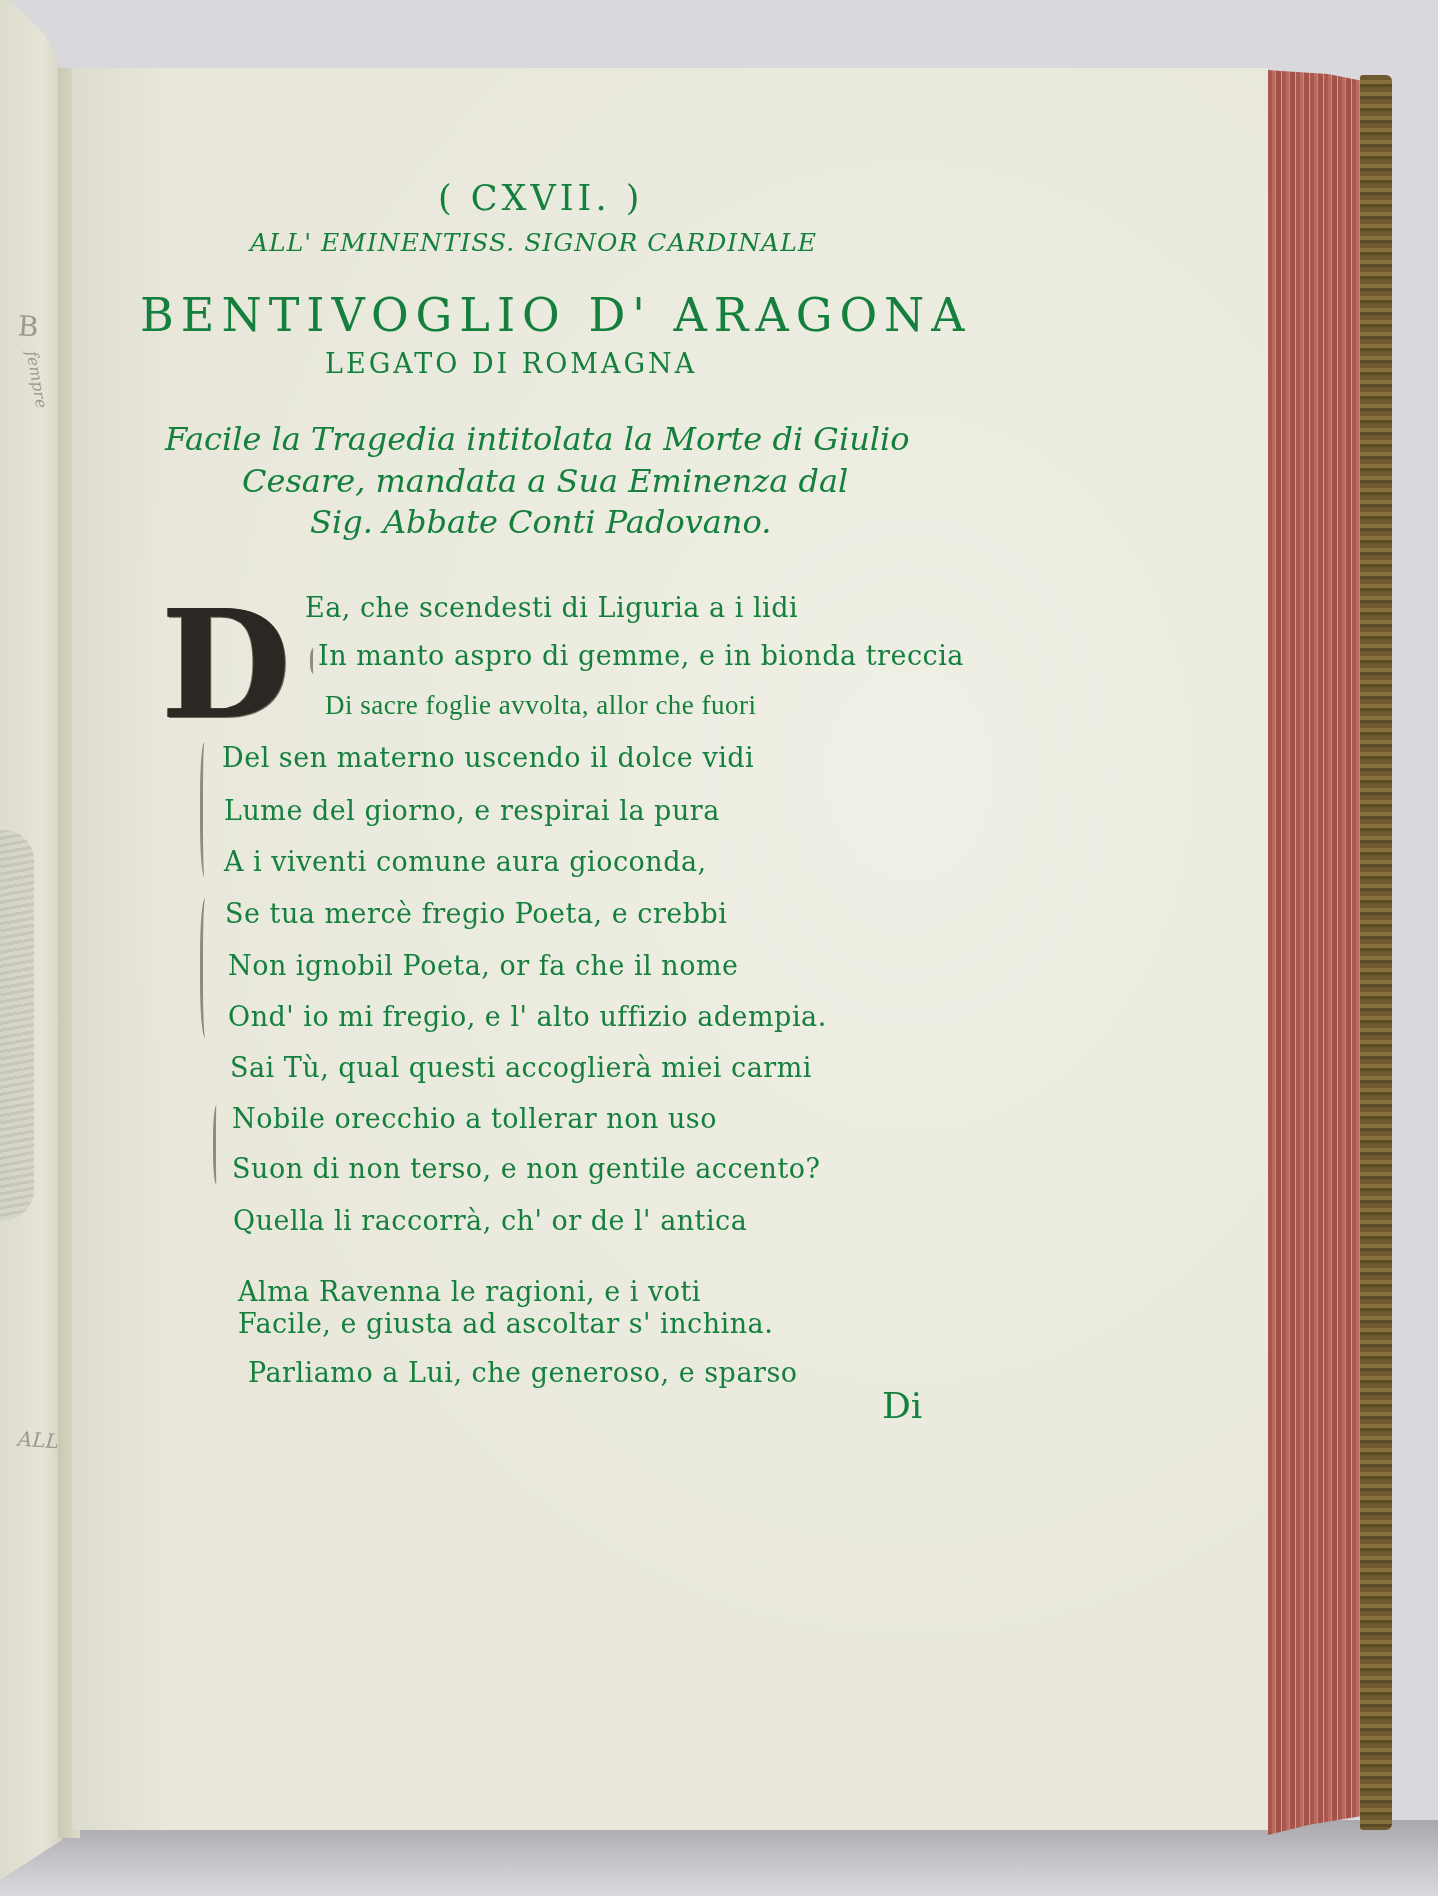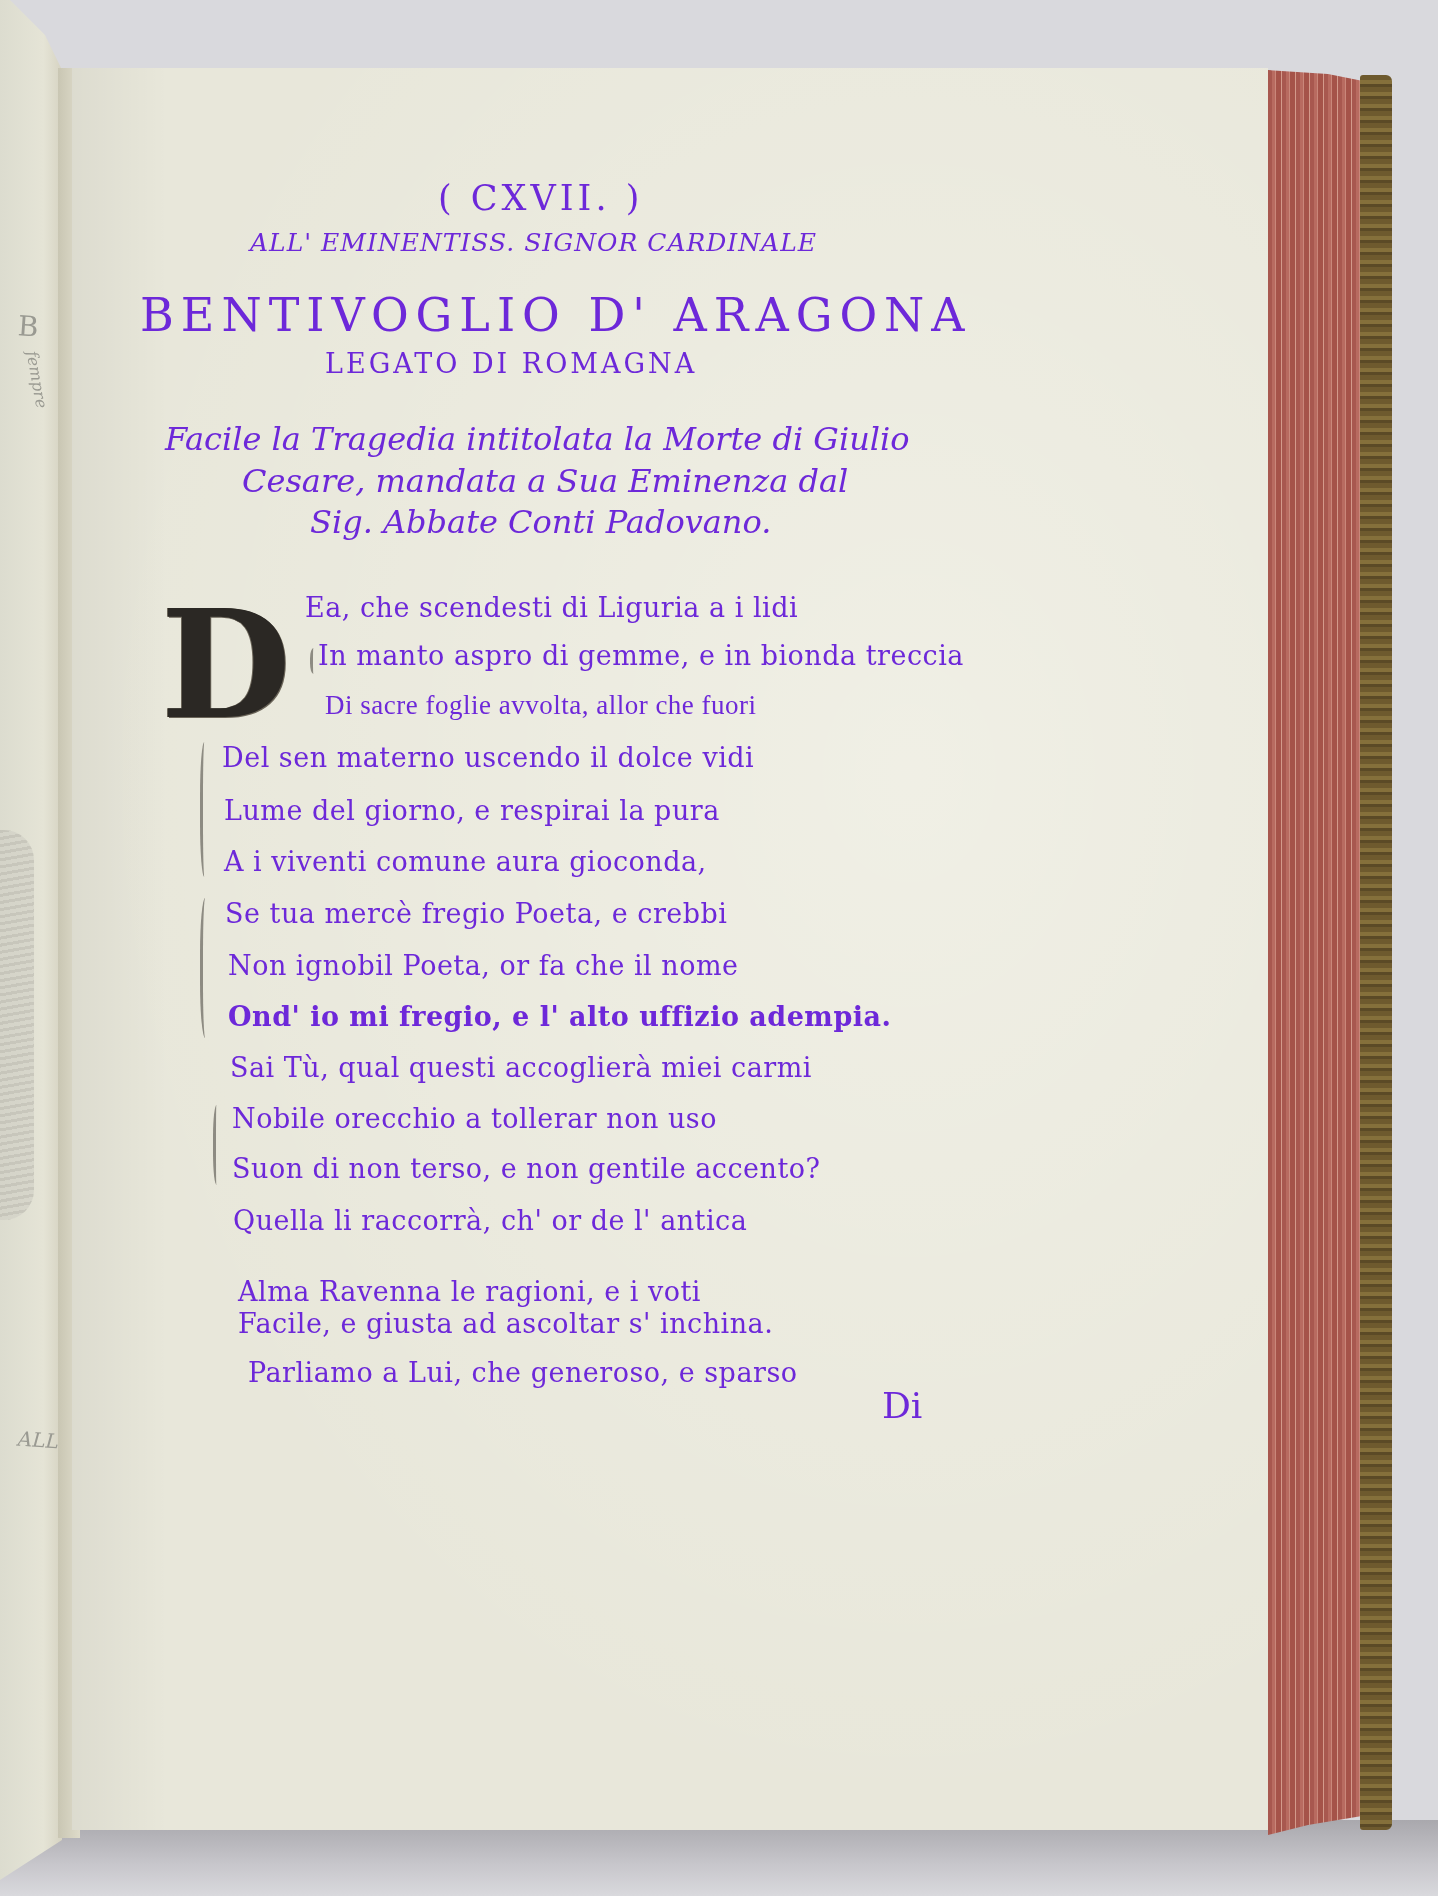--- a/index.html
+++ b/index.html
@@ -41,21 +41,21 @@
       position: absolute; left: 1268px; top: 70px; width: 100px; height: 1765px;
       background: repeating-linear-gradient(90deg,
         #a8584f 0 4px, #b86b60 4px 7px, #c9877a 7px 8px, #a55349 8px 13px, #d39a8b 13px 14px);
       clip-path: polygon(0 0, 60px 4px, 100px 12px, 100px 1745px, 40px 1755px, 0 1765px);
     }
     .cover {
       position: absolute; left: 1360px; top: 75px; width: 32px; height: 1755px;
       background: repeating-linear-gradient(180deg, #6e5a2e 0 5px, #85703b 5px 9px, #5b4a26 9px 12px);
       border-radius: 3px 6px 6px 3px;
     }
-    .text { position: absolute; color: #6d28d9; white-space: nowrap; }
+    .text { position: absolute; color: #15803d; white-space: nowrap; }
     .header-num { left: 438px; top: 178px; font-size: 35px; letter-spacing: 4px; }
     .header-to { left: 250px; top: 228px; font-size: 25px; font-style: italic; letter-spacing: 1px; }
     .header-name { left: 140px; top: 288px; font-size: 46px; letter-spacing: 7px; }
     .header-title { left: 325px; top: 348px; font-size: 27px; letter-spacing: 3px; }
     .subtitle { font-style: italic; font-size: 32px; }
     .sub1 { left: 165px; top: 420px; }
     .sub2 { left: 242px; top: 462px; }
     .sub3 { left: 310px; top: 503px; }
     .poem-line { font-size: 27px; letter-spacing: .5px; }
     .drop-cap {
@@ -100,21 +100,21 @@
 <div class="drop-cap">D</div>
 
 <div class="text poem-line" style="left:305px;top:592px;">Ea, che scendesti di Liguria a i lidi</div>
 <div class="text poem-line" style="left:318px;top:640px;">In manto aspro di gemme, e in bionda treccia</div>
 <div class="text poem-line" style="left:325px;top:690px;font-family:Liberation Serif, serif;">Di sacre foglie avvolta, allor che fuori</div>
 <div class="text poem-line" style="left:222px;top:742px;">Del sen materno uscendo il dolce vidi</div>
 <div class="text poem-line" style="left:224px;top:795px;">Lume del giorno, e respirai la pura</div>
 <div class="text poem-line" style="left:224px;top:846px;">A i viventi comune aura gioconda,</div>
 <div class="text poem-line" style="left:225px;top:898px;">Se tua mercè fregio Poeta, e crebbi</div>
 <div class="text poem-line" style="left:228px;top:950px;">Non ignobil Poeta, or fa che il nome</div>
-<div class="text poem-line" style="left:228px;top:1001px;font-weight:bold;">Ond' io mi fregio, e l' alto uffizio adempia.</div>
+<div class="text poem-line" style="left:228px;top:1001px;">Ond' io mi fregio, e l' alto uffizio adempia.</div>
 <div class="text poem-line" style="left:230px;top:1052px;">Sai Tù, qual questi accoglierà miei carmi</div>
 <div class="text poem-line" style="left:232px;top:1103px;">Nobile orecchio a tollerar non uso</div>
 <div class="text poem-line" style="left:232px;top:1153px;text-align:center;">Suon di non terso, e non gentile accento?</div>
 <div class="text poem-line" style="left:233px;top:1205px;">Quella li raccorrà, ch' or de l' antica</div>
 <div class="text poem-line" style="left:238px;top:1276px;">Alma Ravenna le ragioni, e i voti</div>
 <div class="text poem-line" style="left:238px;top:1308px;">Facile, e giusta ad ascoltar s' inchina.</div>
 <div class="text poem-line" style="left:240px;top:1357px;margin-left:8px;">Parliamo a Lui, che generoso, e sparso</div>
 
 <div class="text catchword">Di</div>
 

